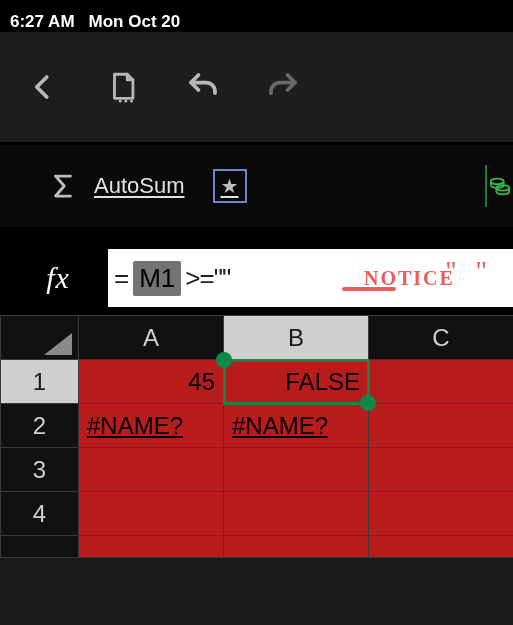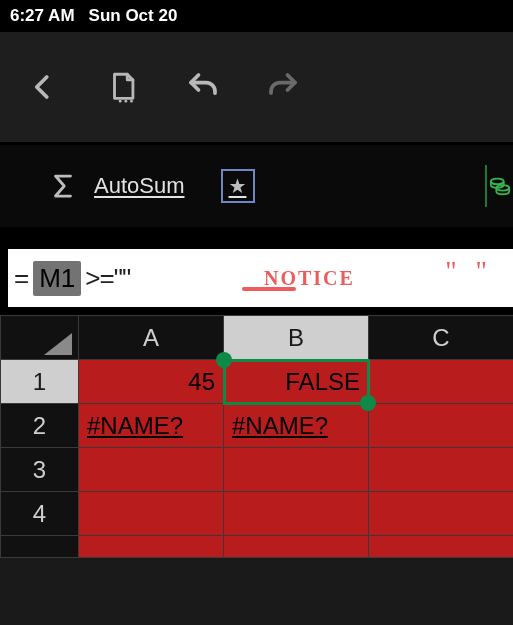--- a/index.html
+++ b/index.html
@@ -9,21 +9,21 @@
     background: #1a1a1a;
     font-family: -apple-system, "Helvetica Neue", Arial, sans-serif;
     overflow: hidden;
     color: #fff;
   }
 
   
   .status-bar {
     height: 32px;
     display: flex;
-    align-items: center;
+    align-items: flex-end;
     padding: 0 10px;
     font-size: 17px;
     font-weight: 600;
     background: #000;
   }
   .status-bar .time { margin-right: 14px; }
   .status-bar .date { }
 
   
   .top-toolbar {
@@ -48,21 +48,21 @@
   .ribbon-wrap {
     border-top: 3px solid #000;
     background: #000;
   }
   .ribbon {
     height: 82px;
     background: #0a0a0a;
     display: flex;
     align-items: center;
     padding-left: 46px;
-    gap: 36px;
+    gap: 28px;
     position: relative;
   }
   .ribbon-btn {
     display: flex;
     align-items: center;
     gap: 14px;
     color: #e2e2e2;
     font-size: 22px;
     font-weight: 400;
     text-decoration: underline;
@@ -266,21 +266,21 @@
   td.right-sel-edge { border-right: 3px solid #0f8a46; }
 
   
   tr.partial td, tr.partial th { height: 22px; }
 </style>
 </head>
 <body>
 
 <div class="status-bar">
   <span class="time">6:27 AM</span>
-  <span class="date">Sun Oct 20</span>
+  <span class="date">Mon Oct 20</span>
 </div>
 
 <div class="top-toolbar">
   <div class="tb-icon">
     <svg width="30" height="30" viewBox="0 0 24 24" fill="none" stroke-width="3" stroke-linecap="round" stroke-linejoin="round">
         <polyline points="15 4 7 12 15 20"></polyline>
       </svg>
   </div>
   <div class="tb-icon">
     <svg width="34" height="34" viewBox="0 0 24 24" fill="none" stroke-width="2" stroke-linecap="round" stroke-linejoin="round">
@@ -328,20 +328,21 @@
           <ellipse cx="15" cy="14" rx="7" ry="3"></ellipse>
             <path d="M8 14v4c0 1.7 3.1 3 7 3s7-1.3 7-3v-4"></path>
         </svg>
       </span>
     </div>
   </div>
 </div>
 
 <div class="formula-row">
   <div class="formula-bar">
+    <div class="fx-label">fx</div>
     <div class="formula-content">
       <span class="eq">=</span>
       <span class="ref">M1</span>
       <span class="op">&gt;=""</span>
       <div class="anno-line"></div>
       <div class="anno">NOTICE</div>
       <div class="anno-quote">" "</div>
     </div>
   </div>
 </div>

